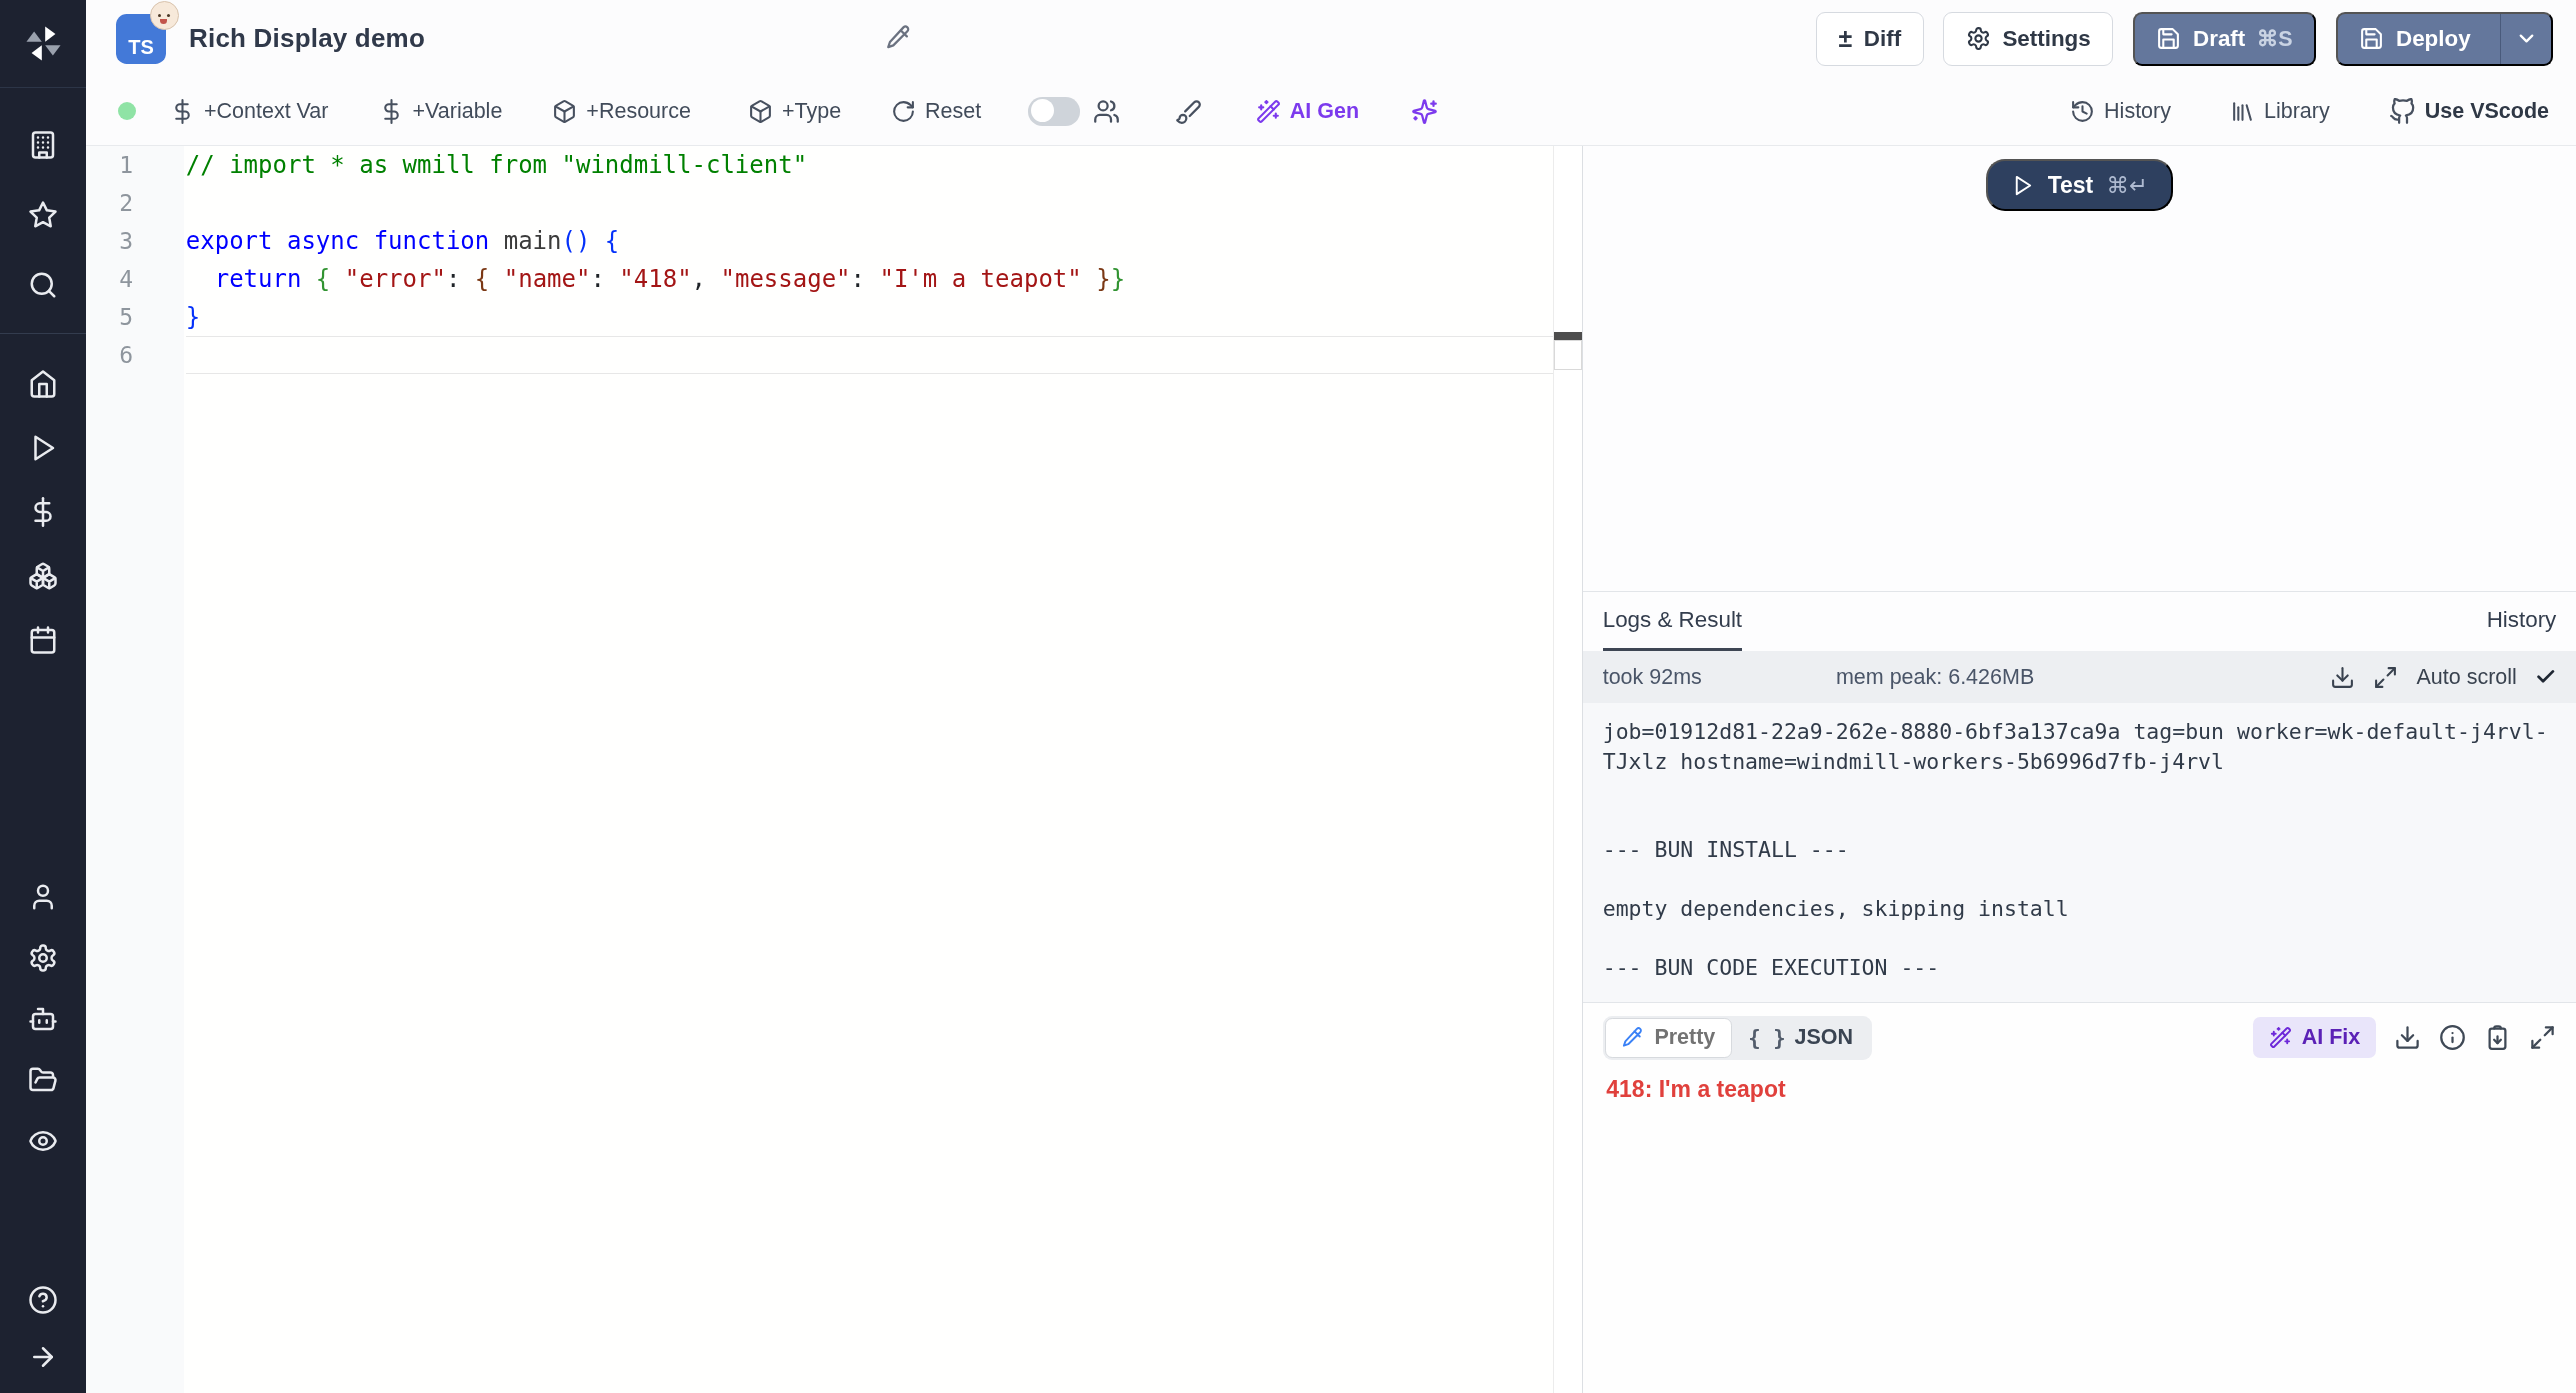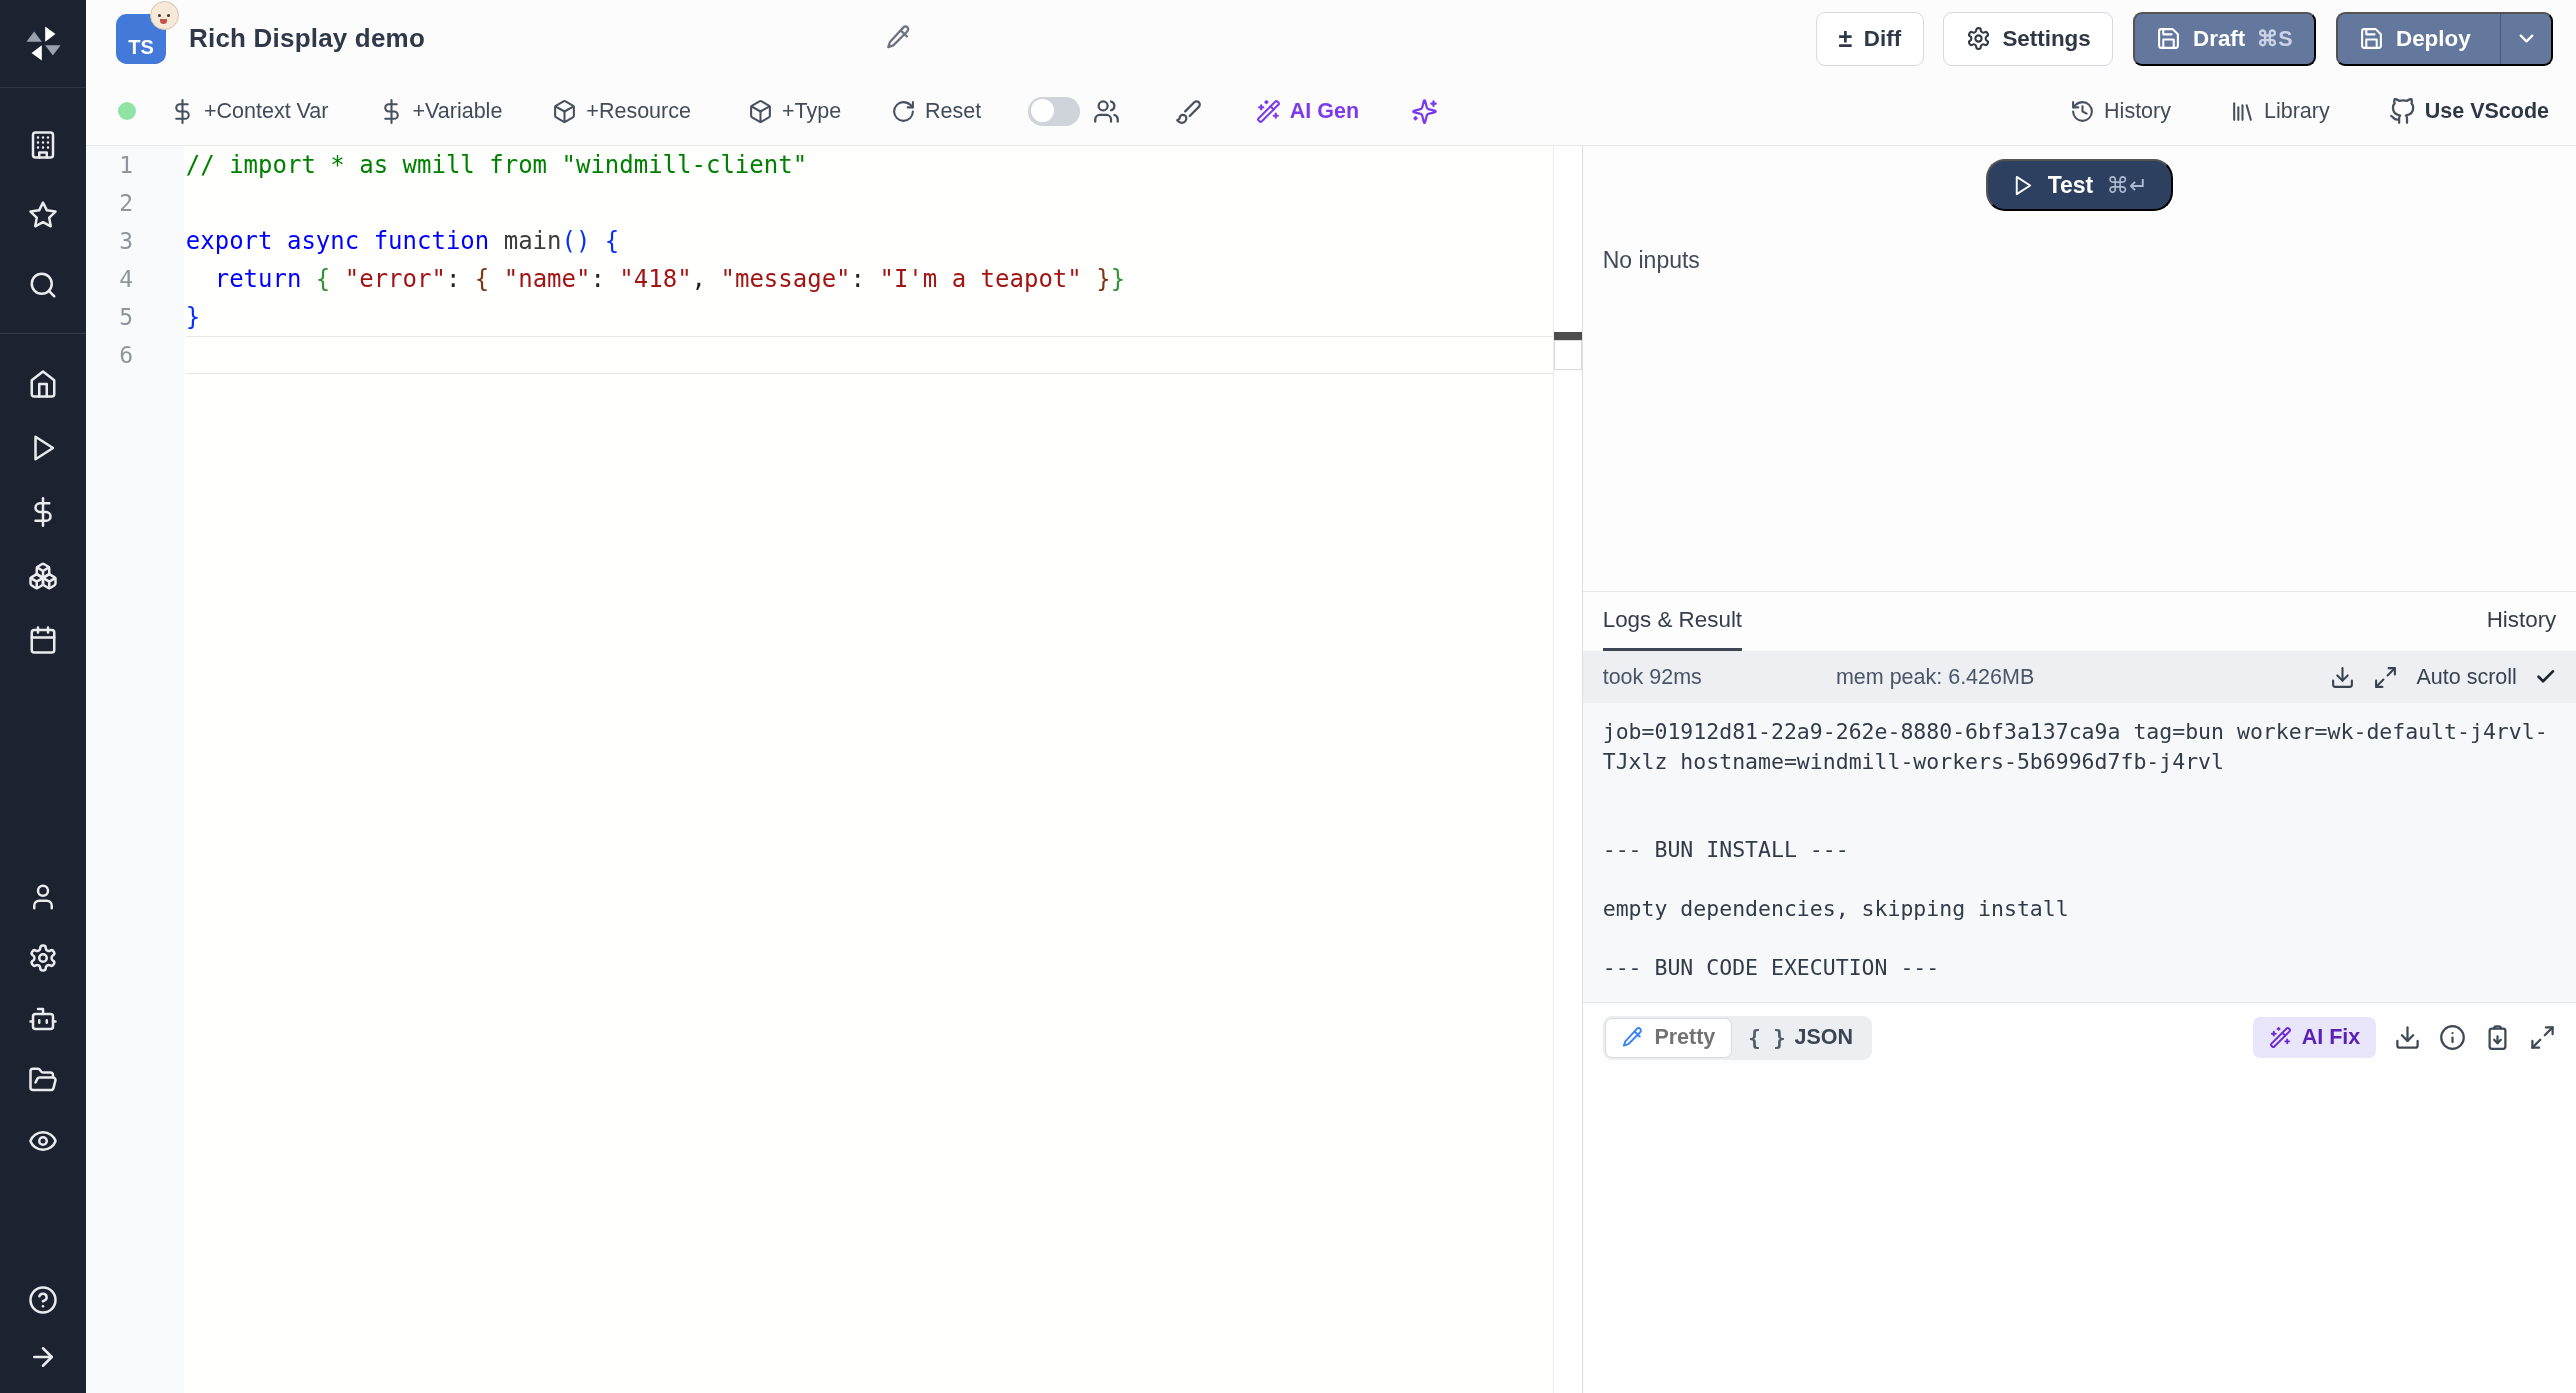--- a/index.html
+++ b/index.html
@@ -412,21 +412,20 @@
       <div class="run-top">
         <div class="test-row">
           <button class="btn-test">
             <svg class="ic" style="width:23px;height:23px" viewBox="0 0 24 24" fill="none" stroke="currentColor" stroke-width="2" stroke-linecap="round" stroke-linejoin="round">
                 <path d="m6 3 14 9-14 9z"></path>
               </svg>
             <span>Test</span>
             <span class="shortcut">⌘↵</span>
           </button>
         </div>
-        <div class="no-inputs">No inputs</div>
       </div>
 
       <div class="logs-section">
         <div class="tabs">
           <div class="tab active">Logs &amp; Result</div>
           <div class="tab">History</div>
         </div>
         <div class="statsbar">
           <span>took 92ms</span>
           <span class="mem">mem peak: 6.426MB</span>
@@ -504,17 +503,18 @@
                 <path d="M12 11v6"></path>
               </svg>
             <svg class="ic" style="width:27px;height:27px" viewBox="0 0 24 24" fill="none" stroke="currentColor" stroke-width="2" stroke-linecap="round" stroke-linejoin="round">
                 <polyline points="15 3 21 3 21 9"></polyline>
                 <polyline points="9 21 3 21 3 15"></polyline>
                 <line x1="21" y1="3" x2="14" y2="10"></line>
                 <line x1="3" y1="21" x2="10" y2="14"></line>
               </svg>
           </div>
         </div>
+        <div class="result-value">418: I'm a teapot</div>
       </div>
     </div>
   </div>
 </div>
 
 
 </body></html>

